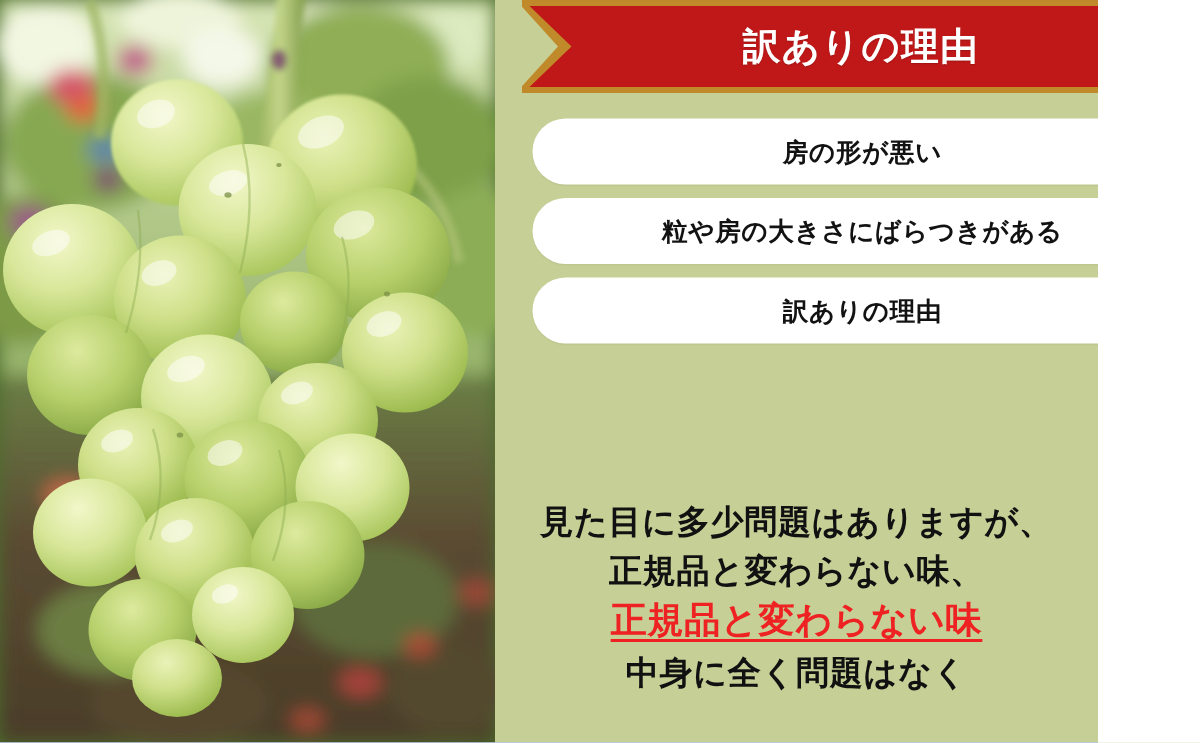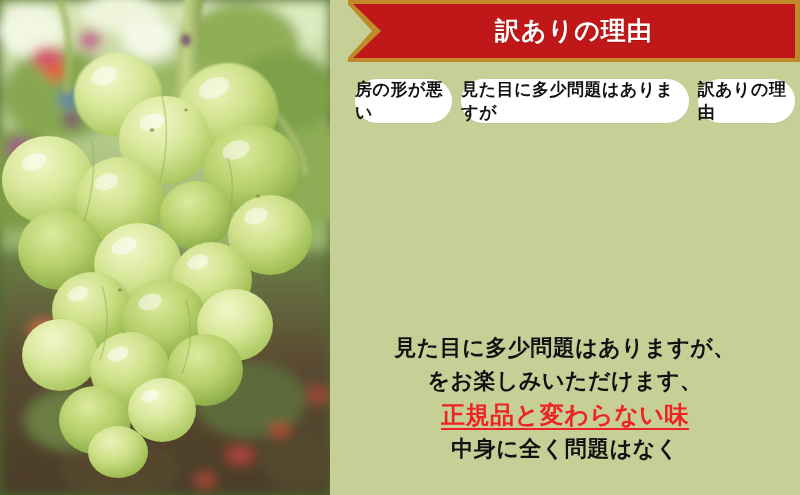--- a/index.html
+++ b/index.html
@@ -2,24 +2,24 @@
 <html lang="ja"><head>
 <meta charset="utf-8">
 <style>
   html, body {
     margin: 0;
     padding: 0;
     background: #ffffff;
   }
   #page {
     position: relative;
-    width: 800px;
+    width: 732px;
     height: 495px;
     overflow: hidden;
-    font-family: Liberation Sans, sans-serif;
+    font-family: Liberation Serif, serif;
     background: #1d4ed8;
     display: flex;
   }
 
   
   .photo {
     position: relative;
     width: 330px;
     height: 495px;
     flex: 0 0 330px;
@@ -59,20 +59,21 @@
     text-shadow: 0 1px 1px rgba(0,0,0,.18);
   }
 
   
   .pill-list {
     position: absolute;
     left: 25px;
     top: 79px;
     width: 440px;
     display: flex;
+    flex-direction: column;
     gap: 9px;
   }
   .pill {
     height: 44px;
     background: #ffffff;
     border-radius: 22px;
     display: flex;
     align-items: center;
     justify-content: center;
     color: #121212;
@@ -263,28 +264,28 @@
         <polygon points="5,4 447,4 447,58 419,31 447,58 5,58 33,31" fill="#c01818"></polygon>
       </svg>
       <div class="ribbon-title">訳ありの理由</div>
     </div>
 
     <div class="pill-list">
       <div class="pill">
         <span>房の形が悪い</span>
       </div>
       <div class="pill">
-        <span>見た目に多少問題はありますが</span>
+        <span>粒や房の大きさにばらつきがある</span>
       </div>
       <div class="pill">
         <span>訳ありの理由</span>
       </div>
     </div>
 
     <div class="message">
       <span class="line">見た目に多少問題はありますが、</span>
-      <span class="line">をお楽しみいただけます、</span>
+      <span class="line">正規品と変わらない味、</span>
       <span class="highlight">正規品と変わらない味</span>
       <span class="line">中身に全く問題はなく</span>
     </div>
 
   </div>
 </div>
 
 </body></html>

